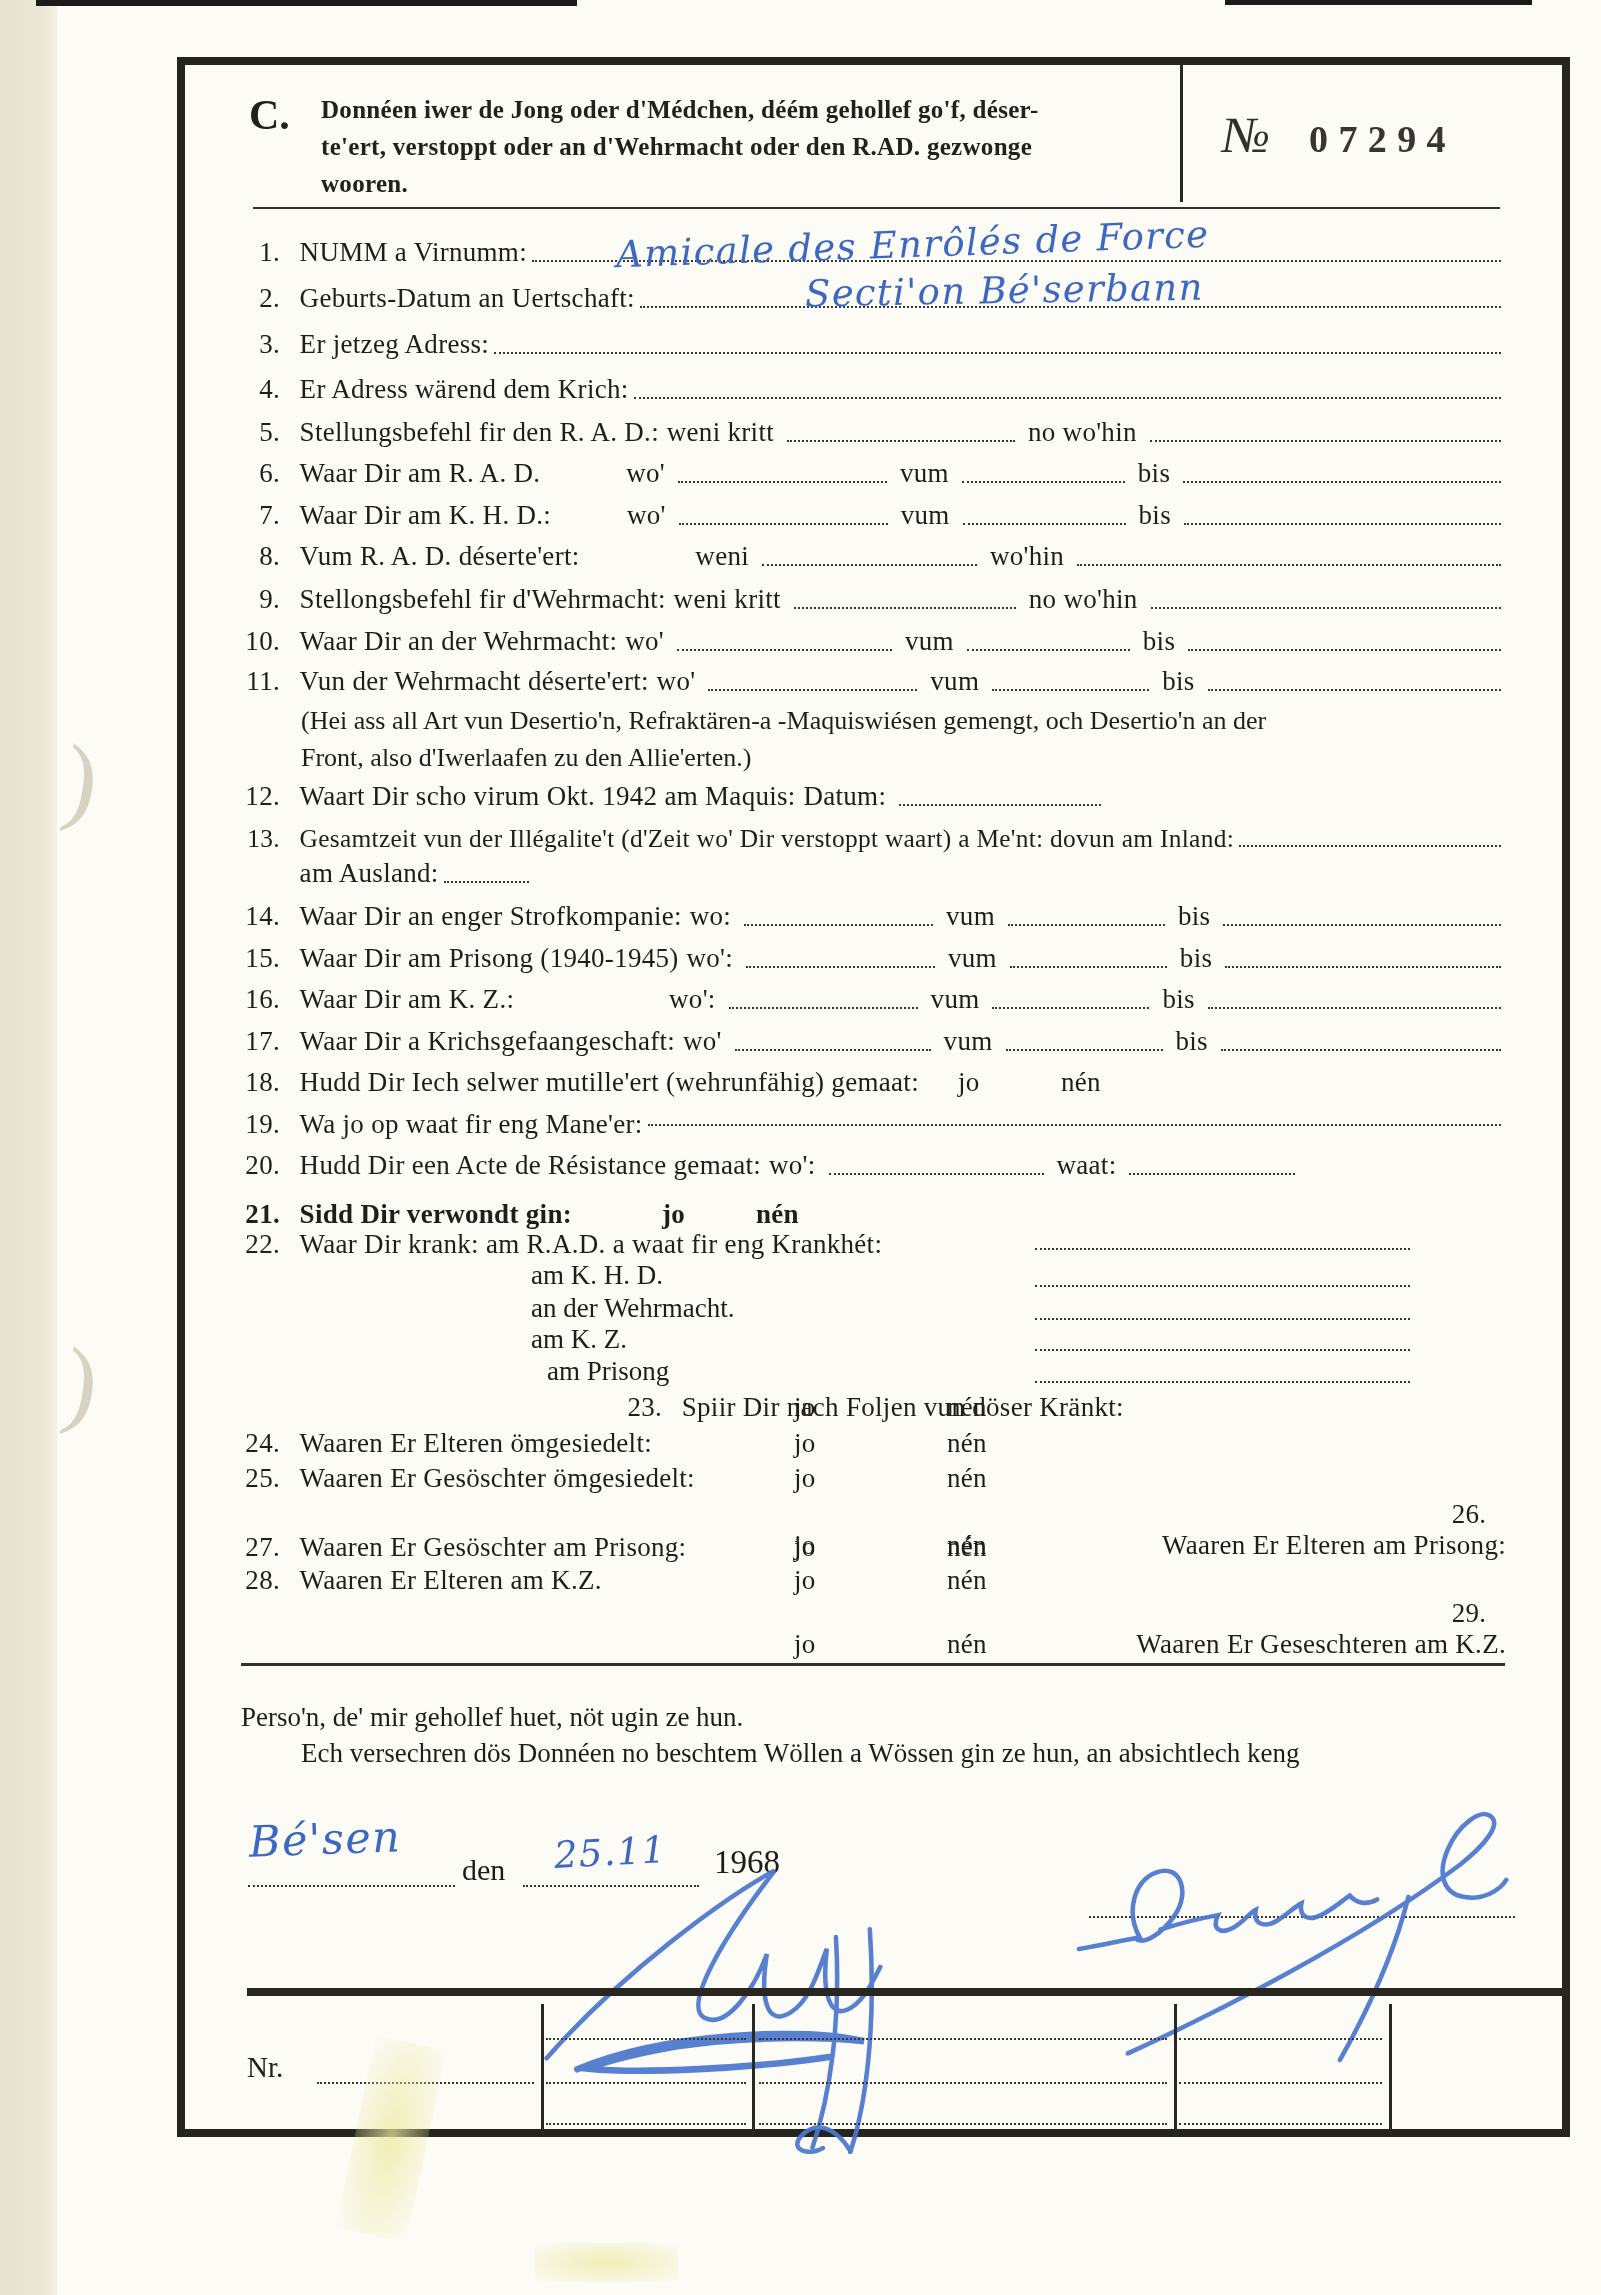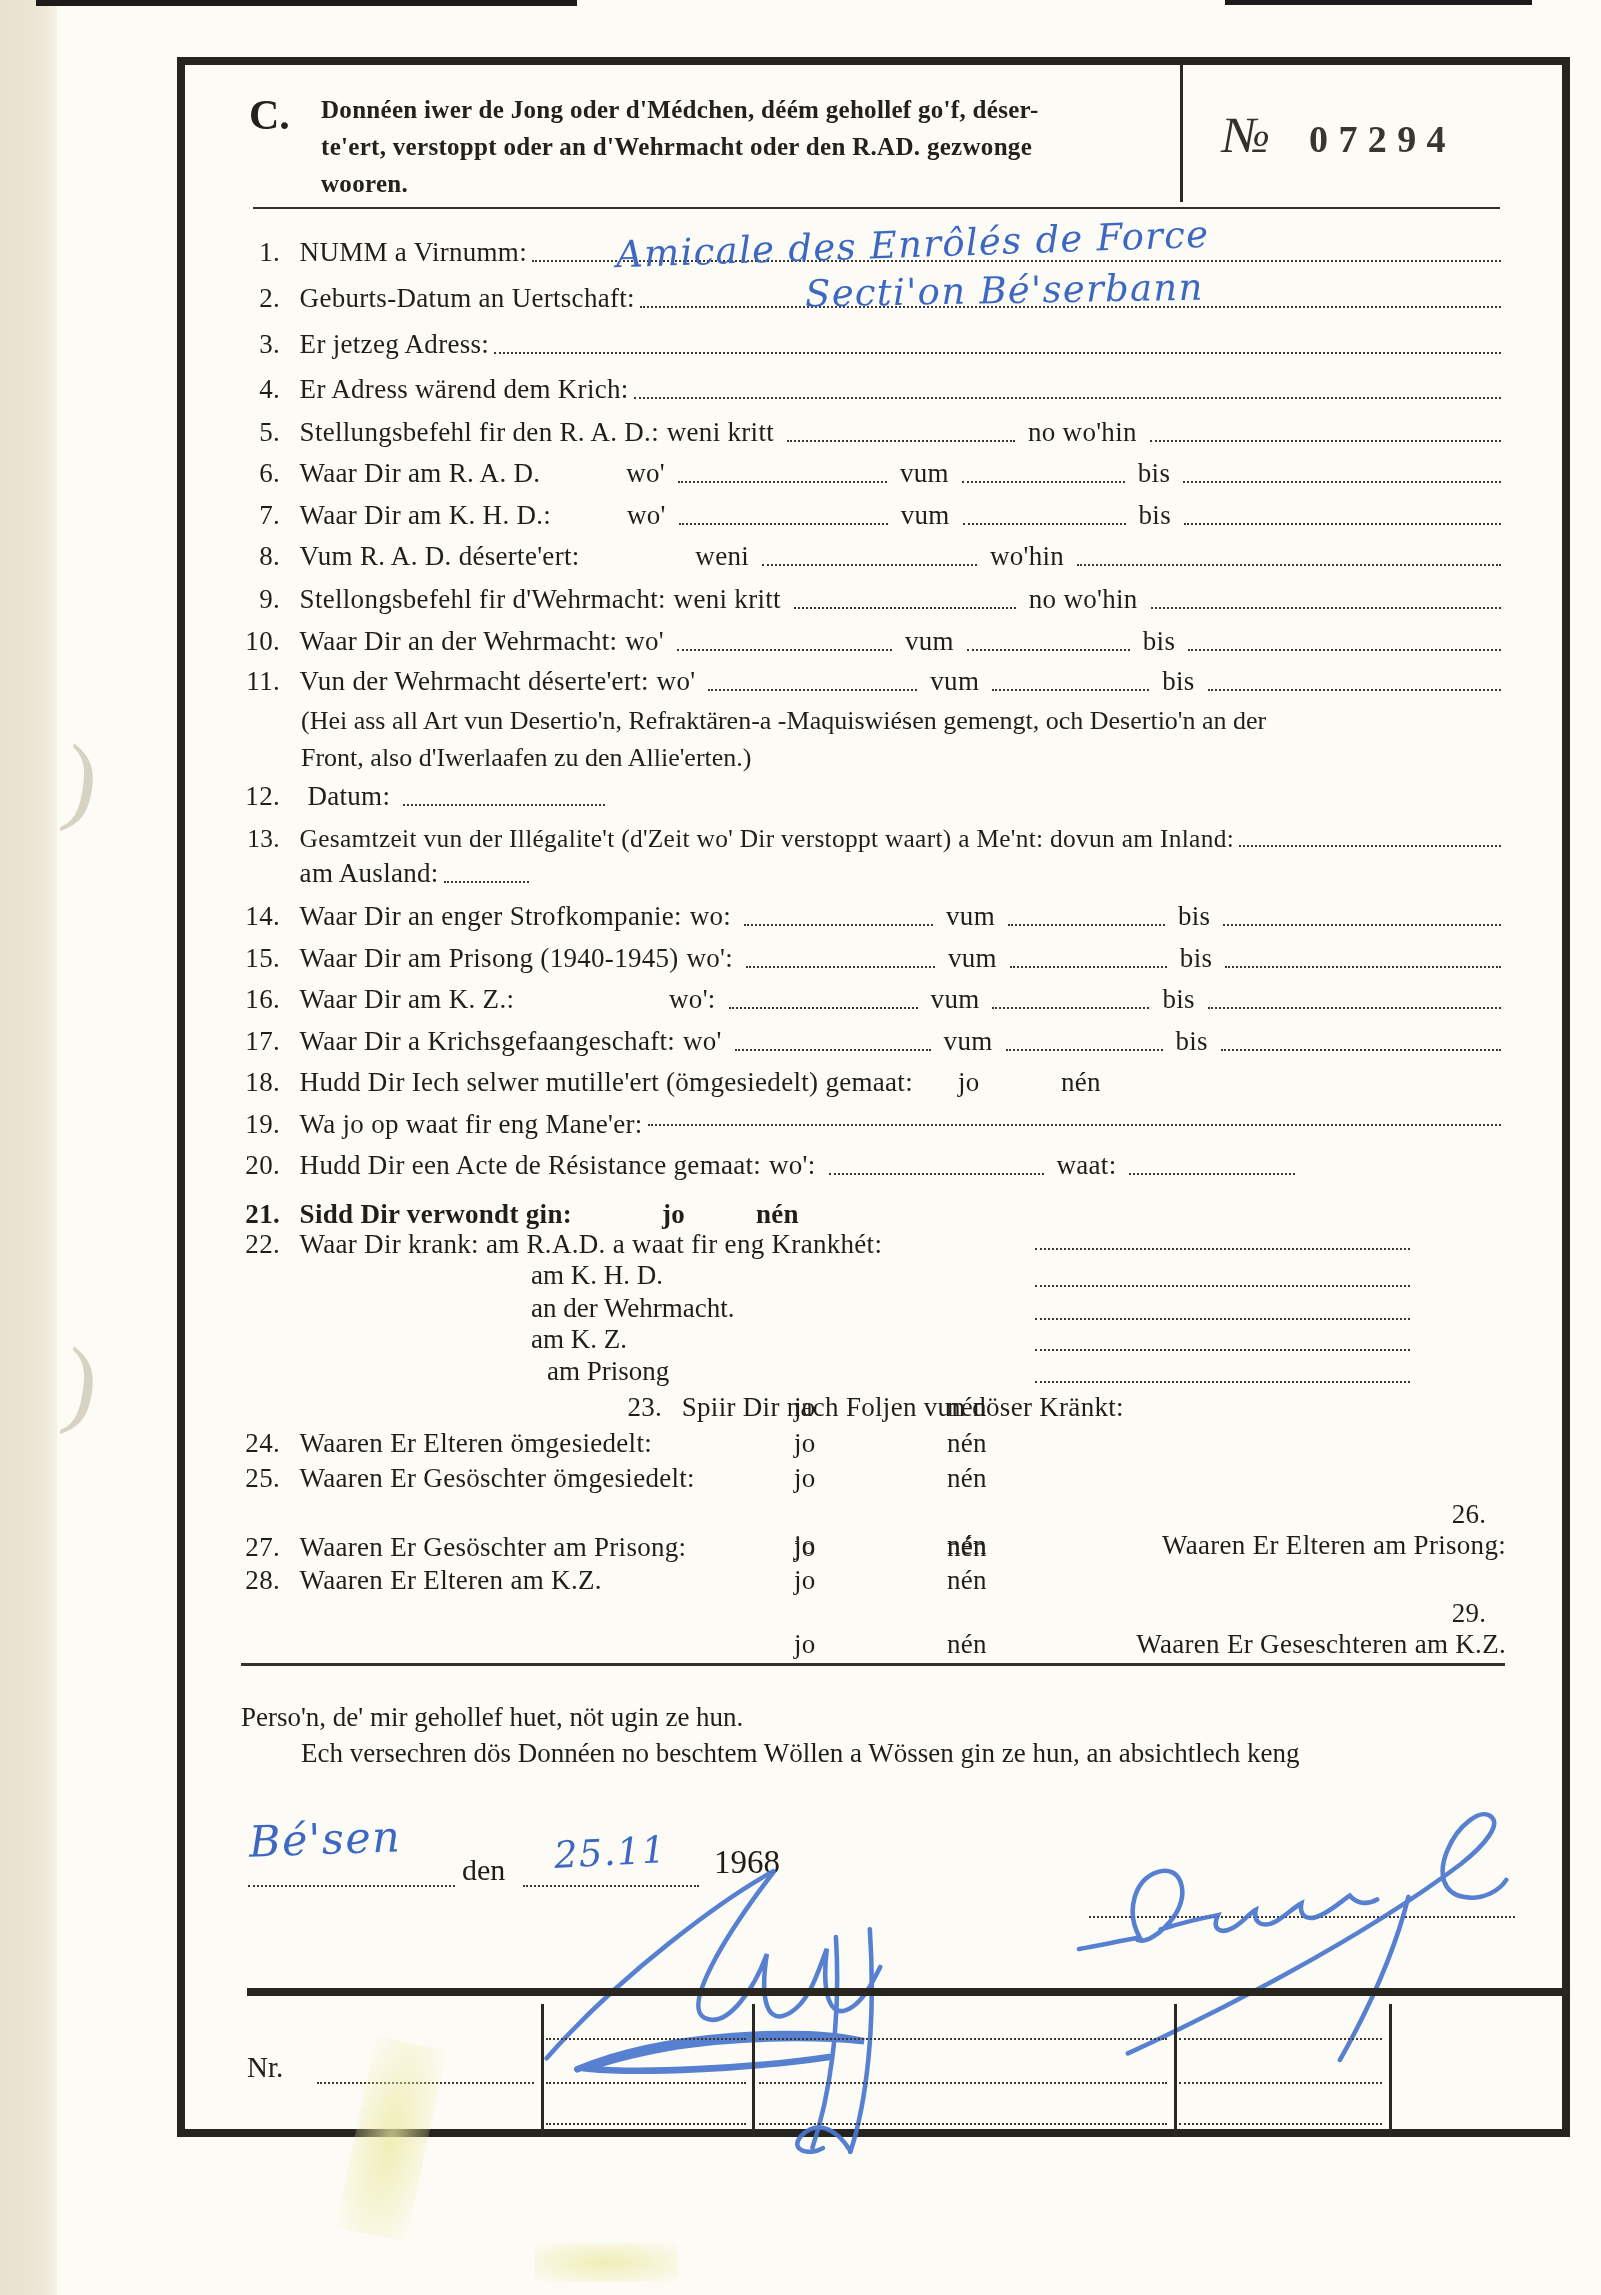--- a/index.html
+++ b/index.html
@@ -161,20 +161,21 @@
   <span class="dots" style="width:157px;"></span>
   <span class="ml">bis</span>
   <span class="dots f"></span>
 </div>
 <div class="noteblock">
   <div>(Hei ass all Art vun Desertio'n, Refraktären-a -Maquiswiésen gemengt, och Desertio'n an der</div>
   <div>Front, also d'Iwerlaafen zu den Allie'erten.)</div>
 </div>
 <div class="row" style="top:781px;">
   <span class="num">12.</span>
+  <span>Waart Dir scho virum Okt. 1942 am Maquis:</span>
   <span class="ml">Datum:</span>
   <span class="dots" style="width:202px;"></span>
 </div>
 <div class="row" style="top:824px;font-size:25.4px;">
   <span class="num">13.</span>
   <span>Gesamtzeit vun der Illégalite't (d'Zeit wo' Dir verstoppt waart) a Me'nt: dovun am Inland:</span>
   <span class="dots f"></span>
 </div>
 <div class="row" style="top:858px;">
   <span class="num"></span>
@@ -217,21 +218,21 @@
   <span>Waar Dir a Krichsgefaangeschaft:</span>
   <span class="ml">wo'</span>
   <span class="dots" style="width:196px;"></span>
   <span class="ml">vum</span>
   <span class="dots" style="width:157px;"></span>
   <span class="ml">bis</span>
   <span class="dots f"></span>
 </div>
 <div class="row" style="top:1067px;">
   <span class="num">18.</span>
-  <span>Hudd Dir Iech selwer mutille'ert (ömgesiedelt) gemaat:</span>
+  <span>Hudd Dir Iech selwer mutille'ert (wehrunfähig) gemaat:</span>
   <span class="abs" style="left:717px;">jo</span>
   <span class="abs" style="left:820px;">nén</span>
 </div>
 <div class="row" style="top:1109px;align-items:center;">
   <span class="num">19.</span>
   <span>Wa jo op waat fir eng Mane'er:</span>
   <span class="dots f"></span>
 </div>
 <div class="row" style="top:1150px;">
   <span class="num">20.</span>

